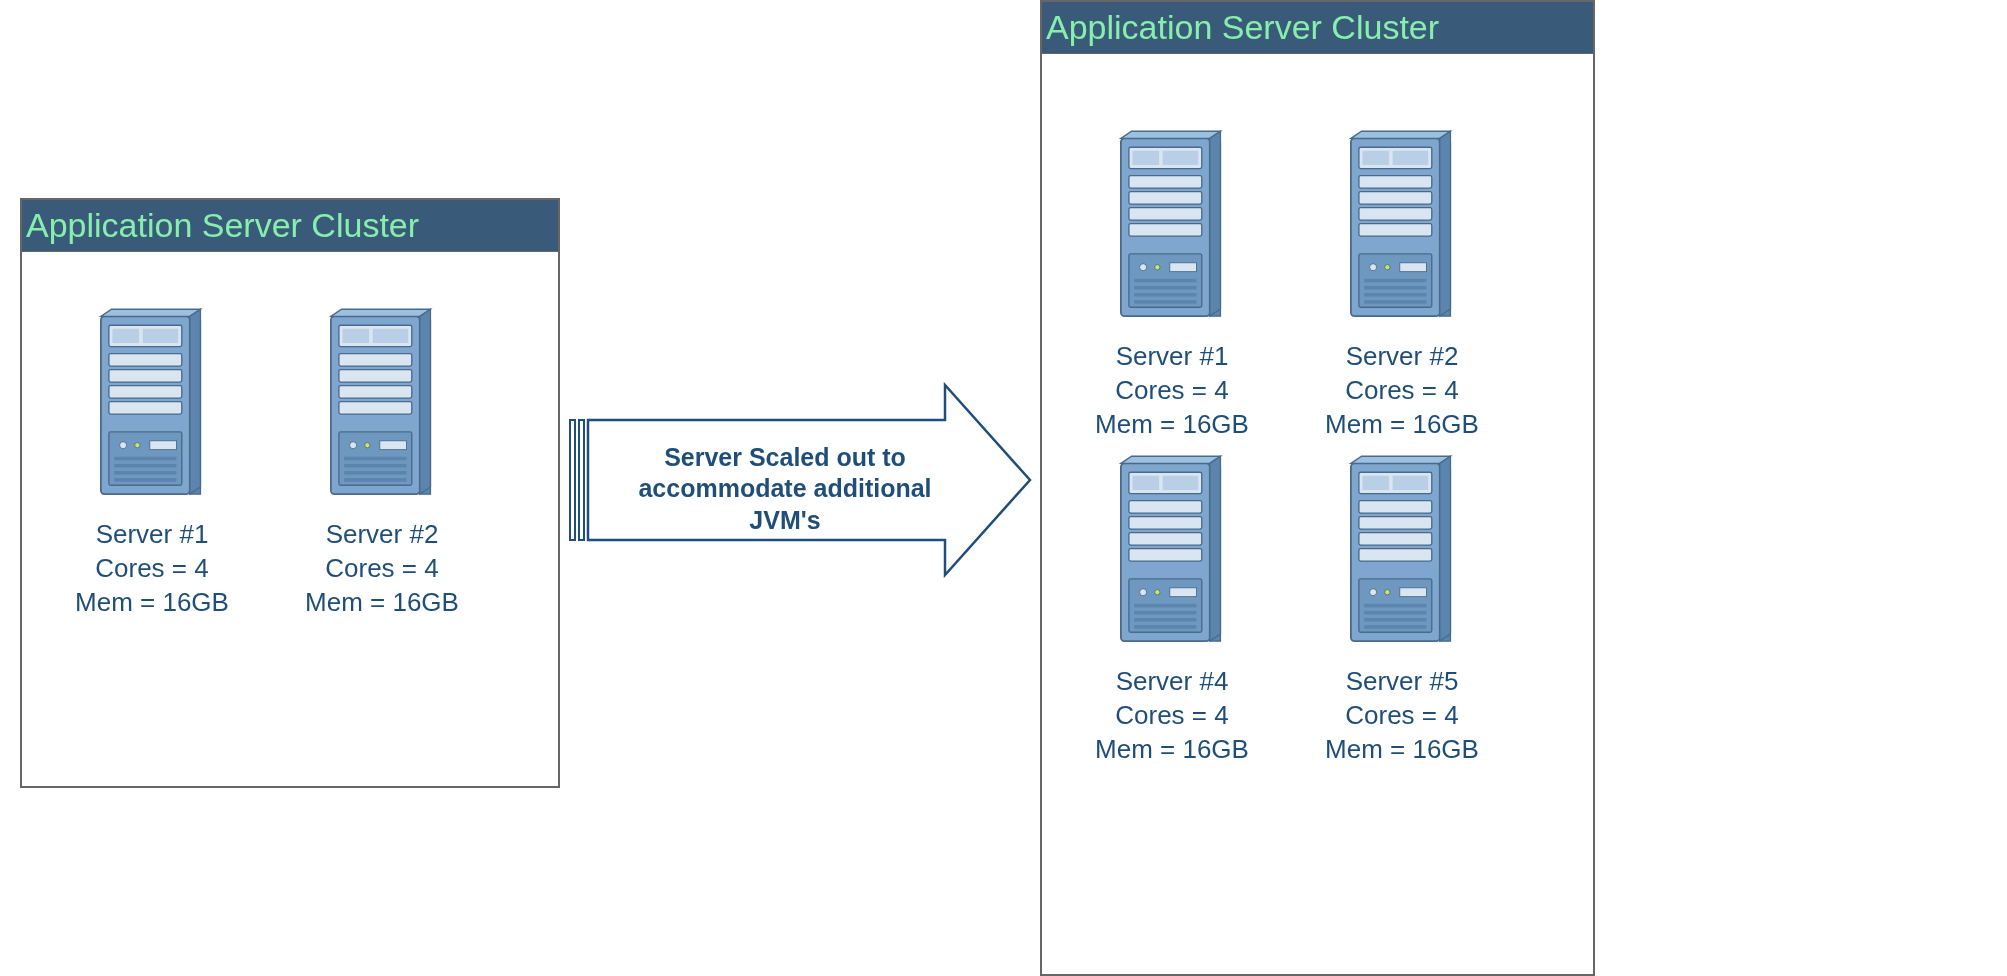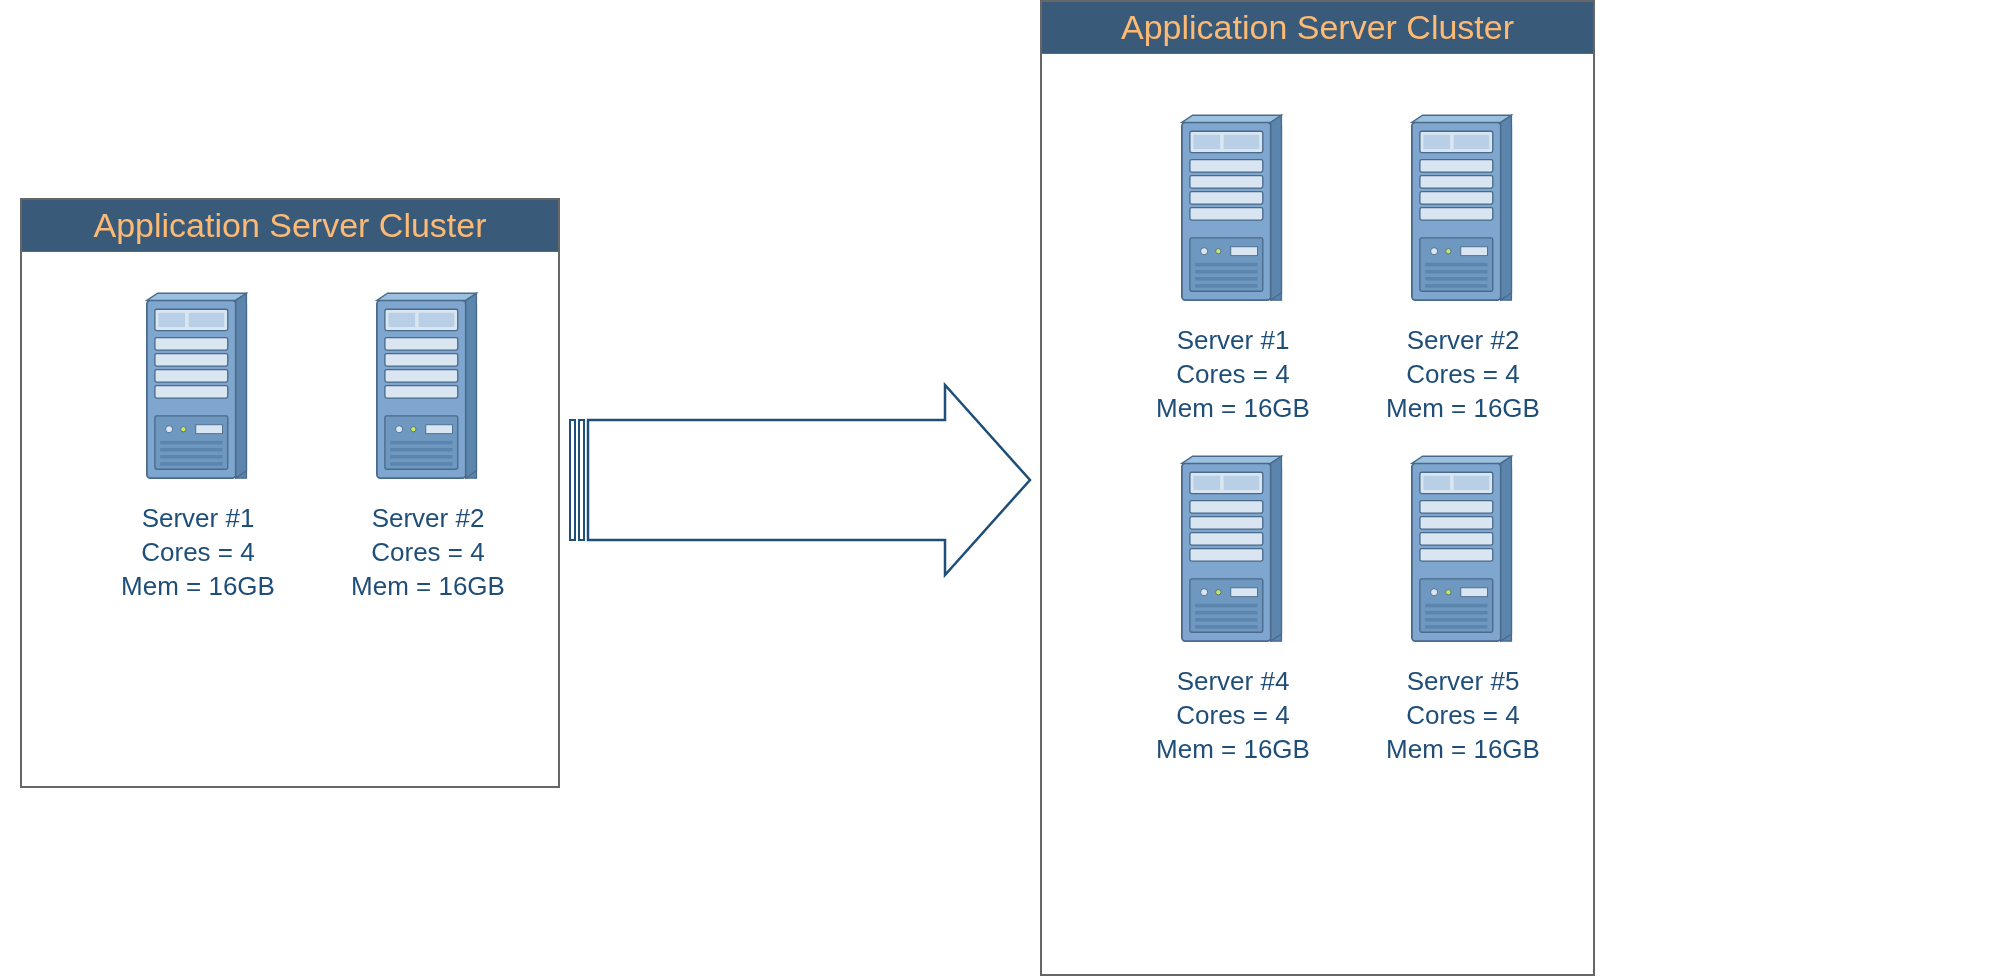--- a/index.html
+++ b/index.html
@@ -10,33 +10,33 @@
     font-family: "Segoe UI", Arial, sans-serif;
     position: relative;
   }
   .cluster {
     position: absolute;
     border: 2px solid #666;
     background: #ffffff;
   }
   .cluster-header {
     background: #3a5a7a;
-    color: #fdba74;
-    text-align: center;
+    color: #86efac;
     font-size: 34px;
     font-weight: 500;
     padding: 6px 4px;
     border-bottom: 1px solid #666;
   }
   .cluster-body {
     display: flex;
     flex-wrap: wrap;
-    justify-content: flex-end;
+    justify-content: flex-start;
     padding: 30px 20px 20px 20px;
-    gap: 20px 10px;
+    gap: 4px 10px;
+    margin-top: 16px;
   }
   .server-block {
     display: flex;
     flex-direction: column;
     align-items: center;
     width: 220px;
   }
   .server-icon {
     width: 120px;
     height: 210px;
@@ -131,20 +131,21 @@
     </div>
   </div>
 </div>
 
 <div class="arrow-wrap">
   <svg width="470" height="200" viewBox="0 0 470 200">
     <path d="M 5 40 L 5 160 L 10 160 L 10 40 Z" fill="#ffffff" stroke="#1f4e79" stroke-width="2"></path>
     <path d="M 14 40 L 14 160 L 19 160 L 19 40 Z" fill="#ffffff" stroke="#1f4e79" stroke-width="2"></path>
     <path d="M 23 40 L 380 40 L 380 5 L 465 100 L 380 195 L 380 160 L 23 160 Z" fill="#ffffff" stroke="#1f4e79" stroke-width="2.5"></path>
   </svg>
+  <div class="arrow-label">Server Scaled out to accommodate additional JVM's</div>
 </div>
 
 <div id="cluster-right" class="cluster">
   <div class="cluster-header">Application Server Cluster</div>
   <div class="cluster-body">
     <div class="server-block">
       <svg class="server-icon" viewBox="-5 -15 135 225">
           <use href="#server-tower"></use>
         </svg>
       <div class="server-label">

